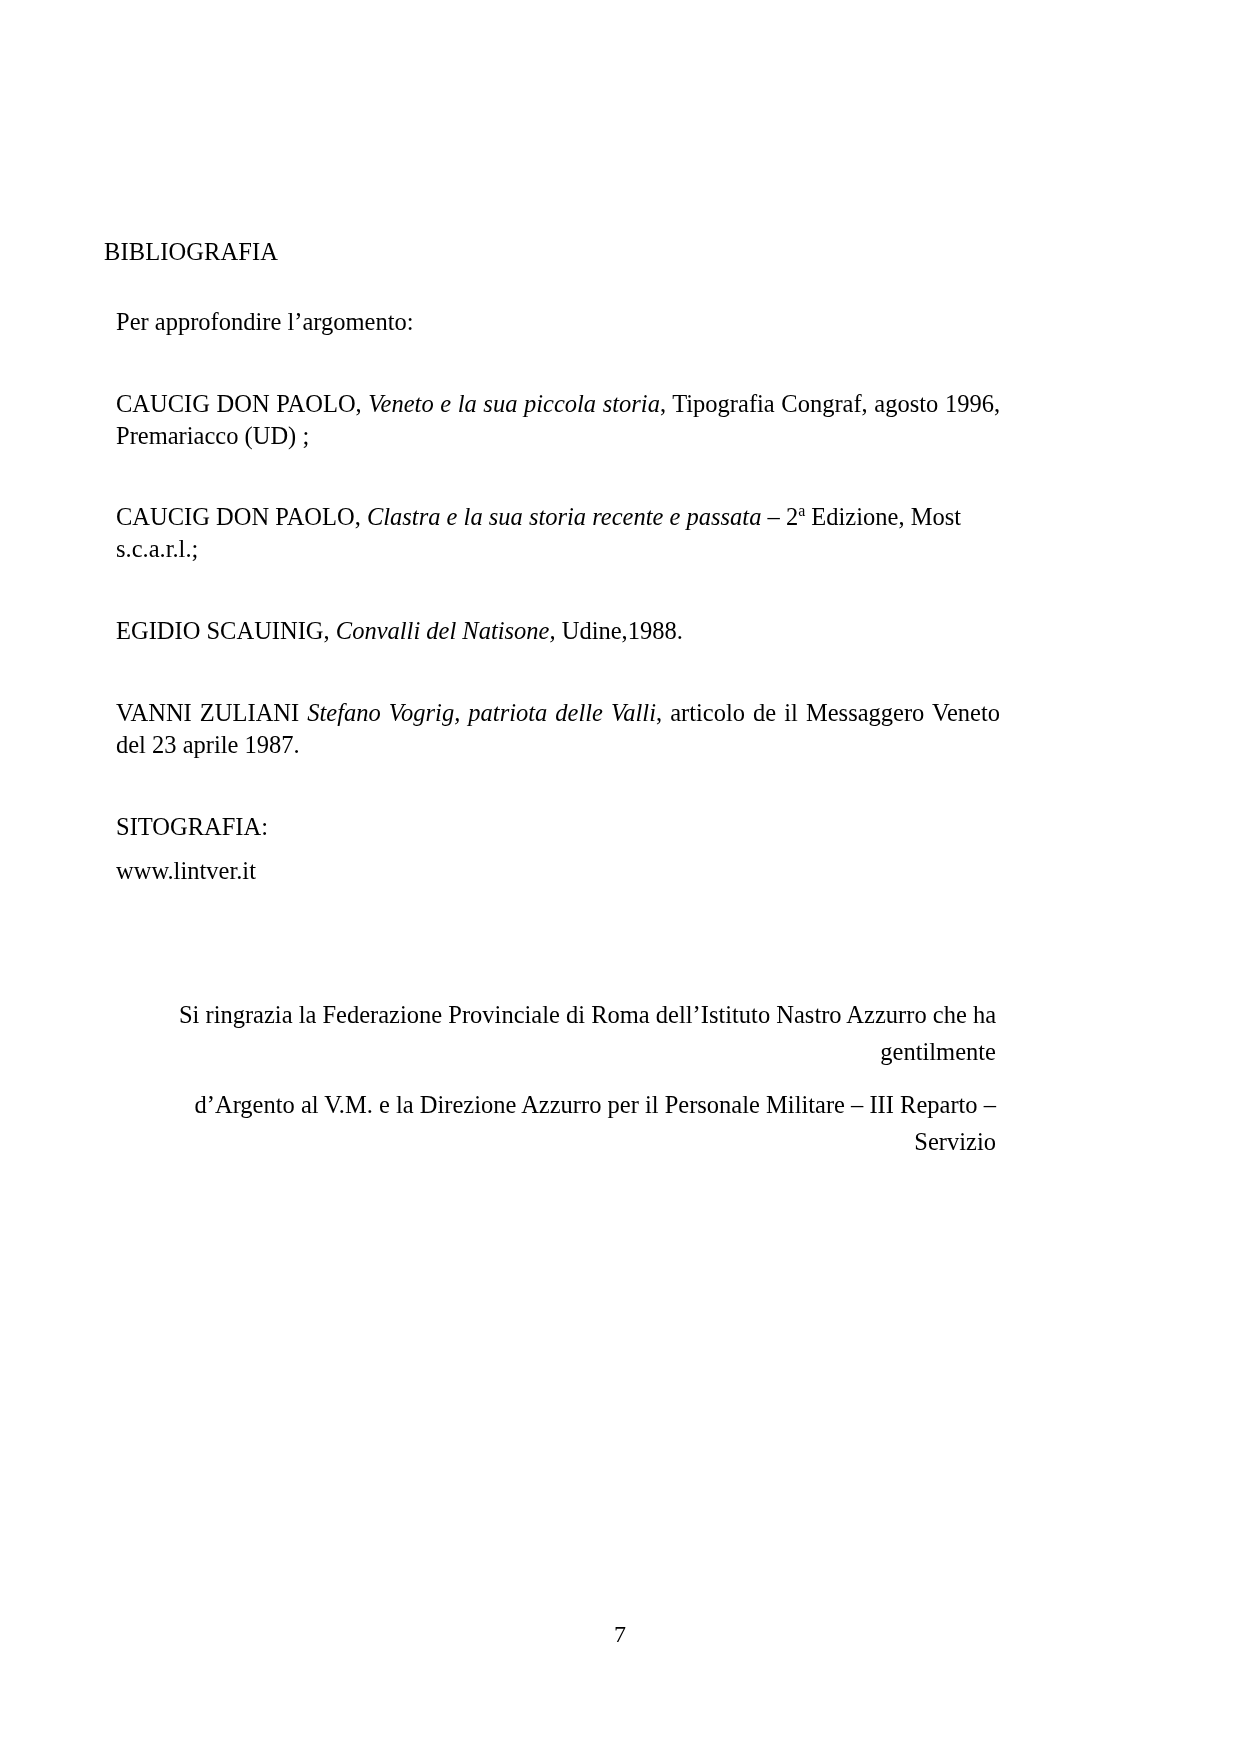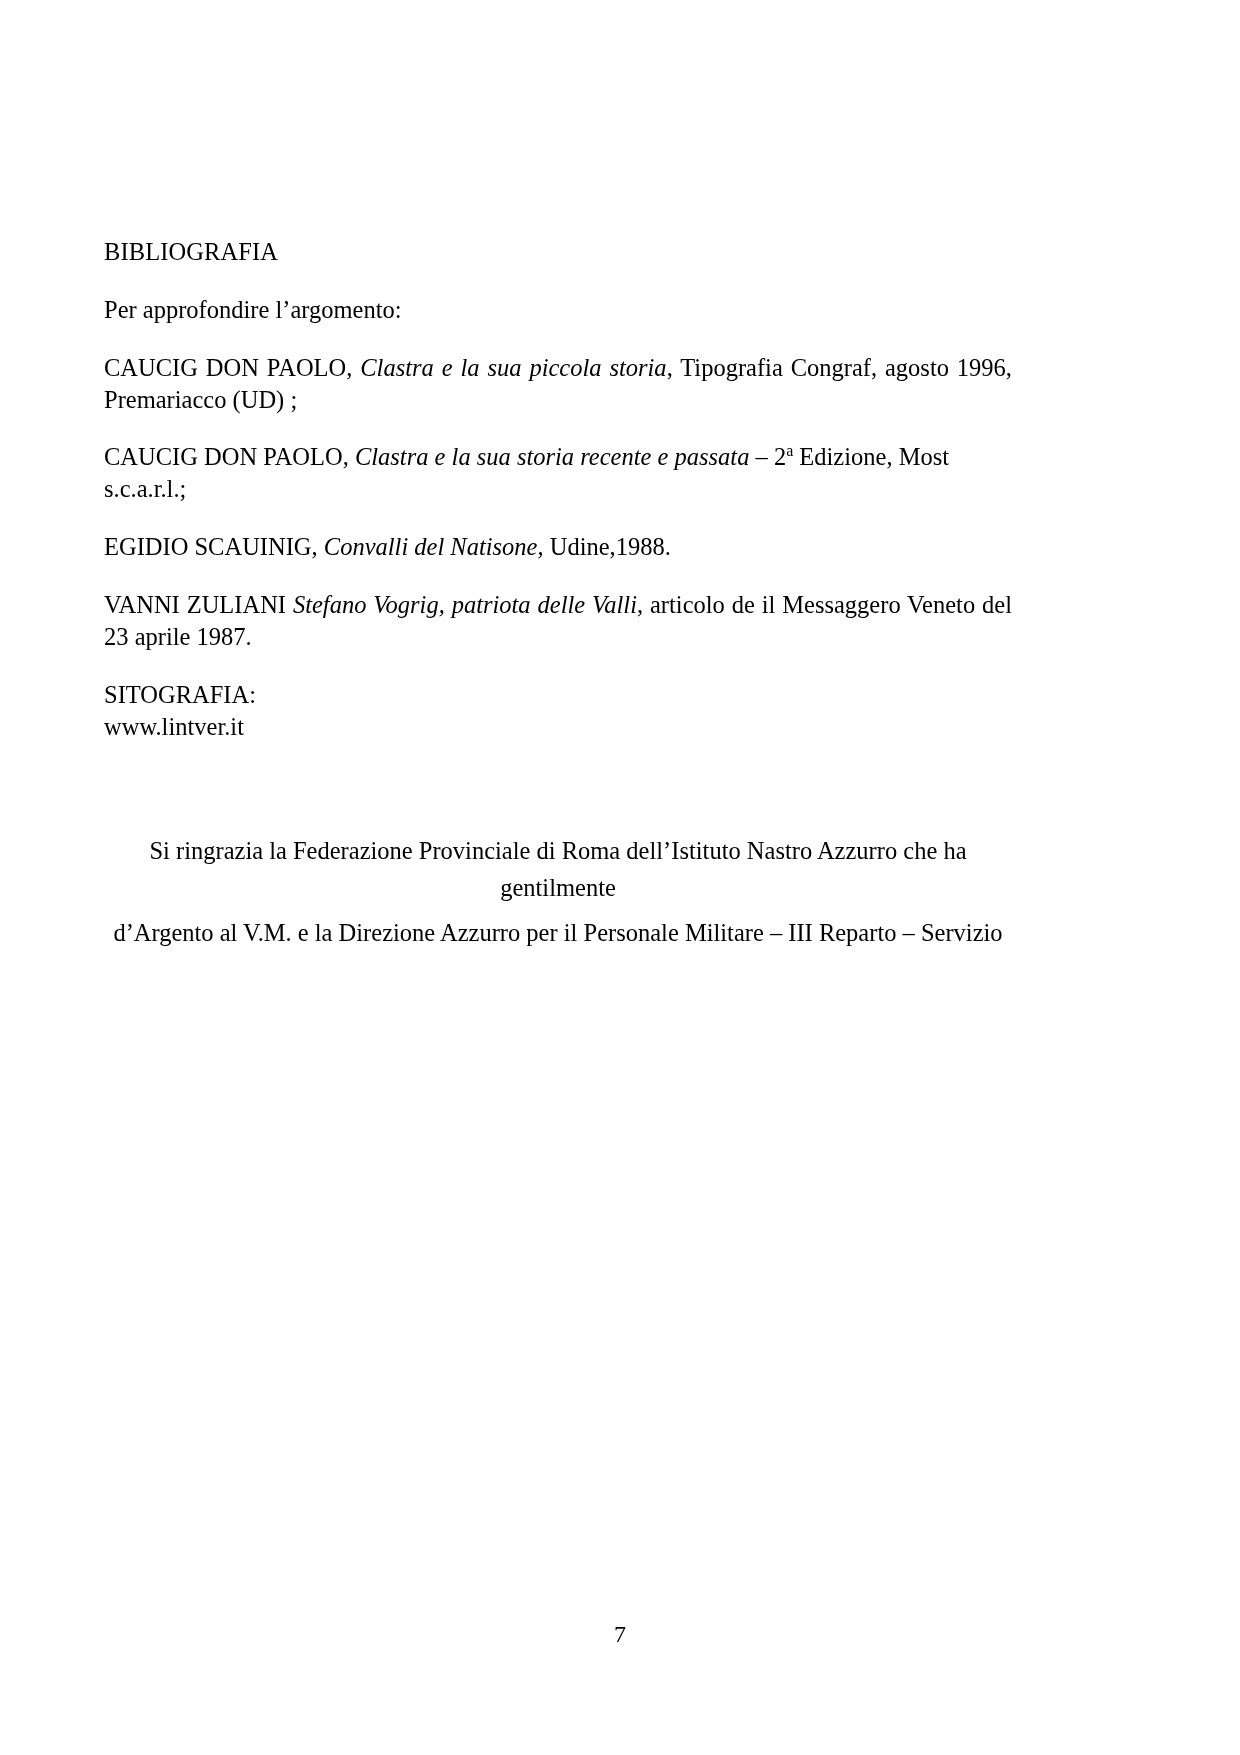--- a/index.html
+++ b/index.html
@@ -31,21 +31,21 @@
   .content {
     position: absolute;
     left: 104px;
     top: 236px;
     width: 908px;
   }
 
   .block {
     font-size: 24.5px;
     line-height: 1.30;
-    margin: 0;
+    margin: 12px;
     text-align: left;
   }
 
   .block.justified {
     text-align: justify;
     text-justify: inter-word;
   }
   .gap-md { height: 26px; }
   .gap-lg { height: 56px; }
 
@@ -64,22 +64,22 @@
     vertical-align: super;
     line-height: 0;
   }
 
   .tight { line-height: 1.32; }
 
   
   .ack {
     font-size: 24.5px;
     line-height: 1.50;
-    margin: 8px;
-    text-align: center;
+    margin: 16px;
+    text-align: right;
   }
 
   .page-number {
     position: absolute;
     left: 0;
     top: 1622px;
     width: 1240px;
     text-align: center;
     font-size: 24px;
     line-height: 1;
@@ -93,21 +93,21 @@
   <div class="content">
 
     <p class="heading">BIBLIOGRAFIA</p>
 
     <div class="gap-md"></div>
 
     <p class="block">Per approfondire l’argomento:</p>
 
     <div class="gap-md"></div>
 
-    <p class="block justified"><span>CAUCIG DON PAOLO, </span><span class="it">Clastra e la sua piccola storia</span><span>, Tipografia Congraf, agosto 1996, Premariacco (UD) ;</span></p>
+    <p class="block justified"><span>CAUCIG DON PAOLO, </span><span class="it">Veneto e la sua piccola storia</span><span>, Tipografia Congraf, agosto 1996, Premariacco (UD) ;</span></p>
 
     <div class="gap-md"></div>
 
     <p class="block"><span>CAUCIG DON PAOLO, </span><span class="it">Clastra e la sua storia recente e passata</span><span> – 2</span><span class="sup">a</span><span> Edizione, Most s.c.a.r.l.;</span></p>
 
     <div class="gap-md"></div>
 
     <p class="block"><span>EGIDIO SCAUINIG, </span><span class="it">Convalli del Natisone,</span><span> Udine,1988.</span></p>
 
     <div class="gap-md"></div>

